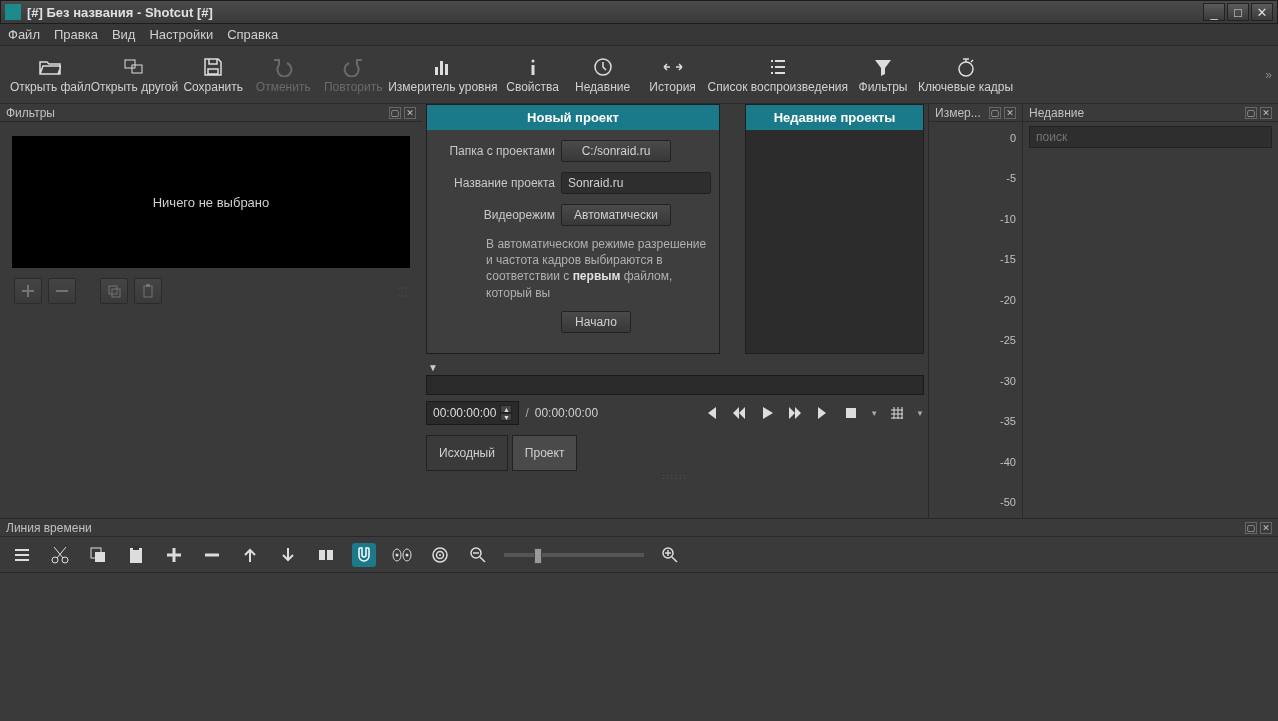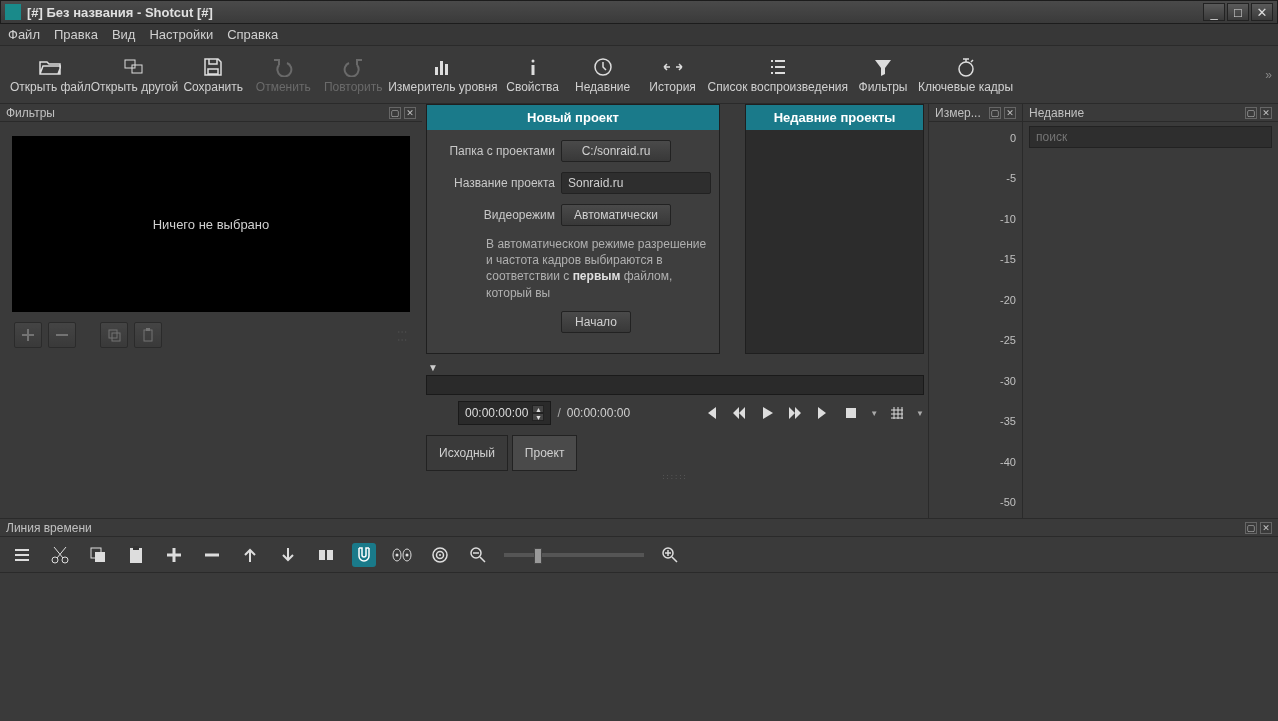--- a/index.html
+++ b/index.html
@@ -32,21 +32,21 @@
 
 
 .main { display: flex; height: 414px; background: #3a3a3a; }
 .main-left { width: 422px; display: flex; flex-direction: column; }
 .main-center { flex: 1; display: flex; flex-direction: column; padding: 0 4px; }
 .main-right1 { width: 94px; background: #3a3a3a; border-left: 1px solid #2a2a2a; display:flex; flex-direction:column; }
 .main-right2 { width: 256px; background: #3a3a3a; border-left: 1px solid #2a2a2a; display:flex; flex-direction:column; }
 
 
 .filters-body { flex: 1; display: flex; flex-direction: column; padding: 6px; }
-.preview-black { background: #000; height: 176px; margin: 8px 6px 6px 6px; display: flex; align-items: center; justify-content: center; color: #d0d0d0; font-size: 13px; }
+.preview-black { background: #000; height: 132px; margin: 8px 6px 6px 6px; display: flex; align-items: center; justify-content: center; color: #d0d0d0; font-size: 13px; }
 .filters-btn-row { display: flex; gap: 6px; padding: 4px 8px; }
 .sq-btn { width: 28px; height: 26px; background: linear-gradient(#4c4c4c,#3a3a3a); border: 1px solid #222; border-radius: 2px; display:flex; align-items:center; justify-content:center; cursor:pointer; color:#888; }
 .sq-btn.disabled { opacity: .6; }
 .drag-dots { width: 6px; align-self:center; color:#555; margin-left:auto; letter-spacing:-2px; writing-mode: vertical-rl; font-size:10px;}
 
 
 .two-col { display: flex; gap: 25px; height: 250px; }
 .colbox { flex: 1; border: 1px solid #1f1f1f; background: #3e3e3e; display:flex; flex-direction:column; }
 .colbox.recent { background:#2c2c2c; }
 .col-title { background: #1a7a8a; color: #fff; text-align: center; padding: 5px 0; font-size: 13px; font-weight: bold; }
@@ -55,21 +55,21 @@
 .frow .flabel { width: 120px; text-align: right; color: #c8c8c8; }
 .fbtn { background: linear-gradient(#4a4a4a,#383838); border: 1px solid #222; color: #d0d0d0; padding: 3px 10px; border-radius: 2px; cursor: pointer; font-size:12px; min-width: 110px; text-align:center; }
 .finput { background: #2e2e2e; border: 1px solid #222; color: #d0d0d0; padding: 3px 6px; border-radius: 2px; width: 150px; font-size:12px; }
 .help-text { color: #b0b0b0; font-size: 12px; line-height: 1.35; padding-left: 4px; }
 .help-text b { color: #e0e0e0; }
 
 
 .transport-wrap { margin-top: 8px; }
 .seek-mark { font-size:10px; color:#ccc; margin-left:2px; }
 .seek-bar { height: 20px; background: #2a2a2a; border: 1px solid #1a1a1a; margin: 2px 0 6px 0; }
-.transport { display: flex; align-items: center; gap: 6px; margin-left: 32px; }
+.transport { display: flex; align-items: center; gap: 6px; }
 .tc { background: #2a2a2a; border: 1px solid #1a1a1a; padding: 3px 6px; font-family: monospace; font-size: 12px; color: #ddd; display:flex; align-items:center; gap:4px; }
 .spin { display:flex; flex-direction:column; }
 .spin span { width:12px; height:8px; background:#444; border:1px solid #222; font-size:7px; display:flex; align-items:center; justify-content:center; cursor:pointer; }
 .slash { color:#aaa; }
 .transport-controls { margin-left: auto; display:flex; align-items:center; gap:10px; }
 .tctl { width:18px; height:18px; display:flex; align-items:center; justify-content:center; cursor:pointer; }
 .tabs-row { display:flex; gap:4px; margin-top:10px; }
 .tab { background: #3a3a3a; border: 1px solid #222; padding: 10px 12px; font-size:12px; cursor:pointer; }
 .tab.active { background: #4a4a4a; }
 

